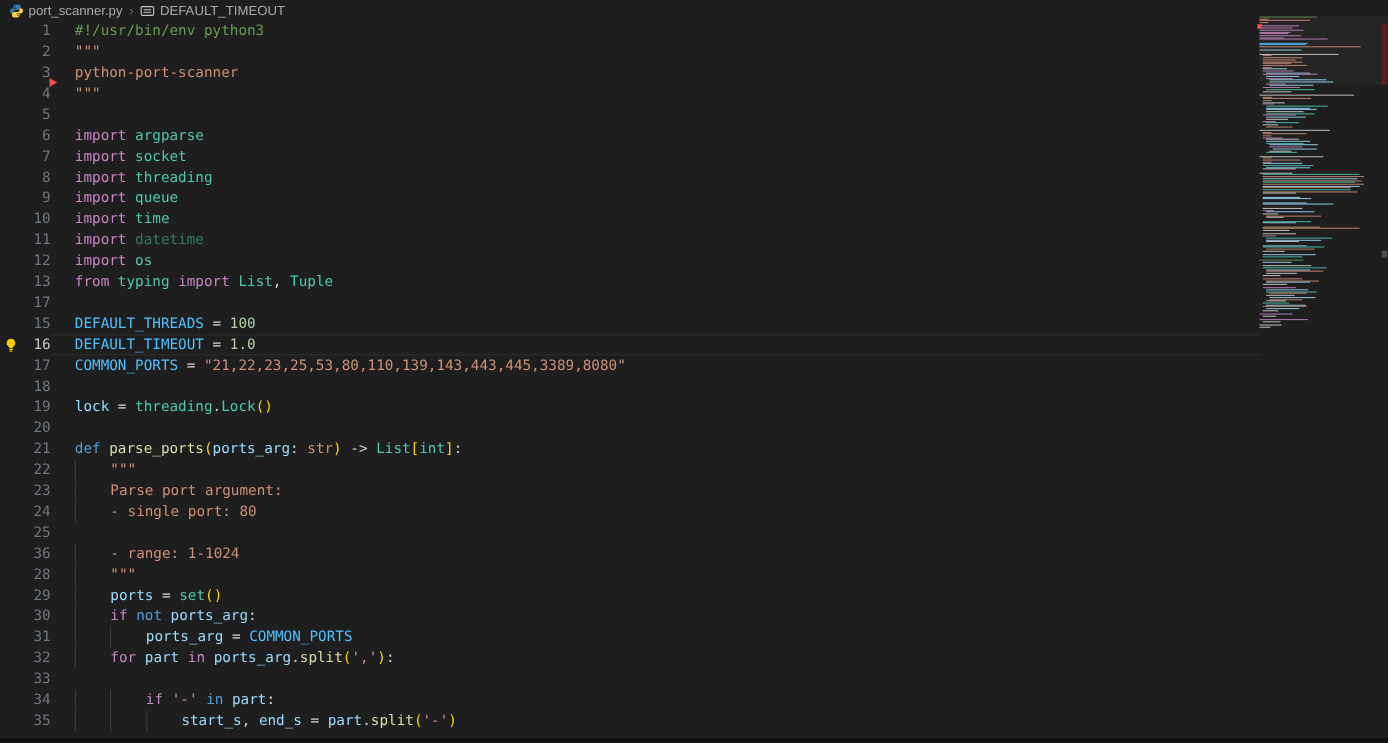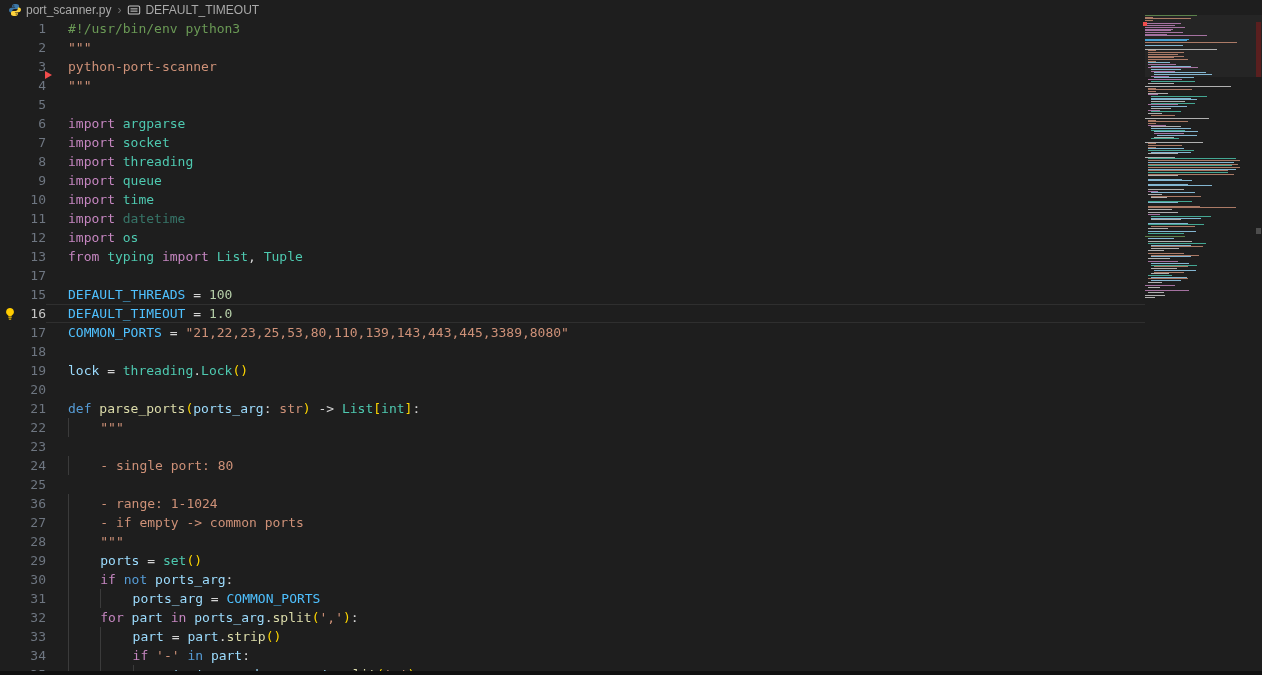--- a/index.html
+++ b/index.html
@@ -86,31 +86,30 @@
       <div class="cl"><div class="gut"><div class="glyph"></div><div class="lnum">13</div><div class="ldeco"></div></div><div class="code"><span class="tk-k">from</span><span class="tk-w"> </span><span class="tk-t">typing</span><span class="tk-w"> </span><span class="tk-k">import</span><span class="tk-w"> </span><span class="tk-t">List</span><span class="tk-w">, </span><span class="tk-t">Tuple</span></div></div>
       <div class="cl"><div class="gut"><div class="glyph"></div><div class="lnum">17</div><div class="ldeco"></div></div><div class="code"></div></div>
       <div class="cl"><div class="gut"><div class="glyph"></div><div class="lnum">15</div><div class="ldeco"></div></div><div class="code"><span class="tk-C">DEFAULT_THREADS</span><span class="tk-w"> = </span><span class="tk-n">100</span></div></div>
       <div class="cl"><div class="gut"><div class="glyph"></div><div class="lnum act">16</div><div class="ldeco"></div></div><div class="code"><span class="tk-C">DEFAULT_TIMEOUT</span><span class="tk-w"> = </span><span class="tk-n">1.0</span></div><div class="hl"></div></div>
       <div class="cl"><div class="gut"><div class="glyph"></div><div class="lnum">17</div><div class="ldeco"></div></div><div class="code"><span class="tk-C">COMMON_PORTS</span><span class="tk-w"> = </span><span class="tk-s">"21,22,23,25,53,80,110,139,143,443,445,3389,8080"</span></div></div>
       <div class="cl"><div class="gut"><div class="glyph"></div><div class="lnum">18</div><div class="ldeco"></div></div><div class="code"></div></div>
       <div class="cl"><div class="gut"><div class="glyph"></div><div class="lnum">19</div><div class="ldeco"></div></div><div class="code"><span class="tk-v">lock</span><span class="tk-w"> = </span><span class="tk-t">threading</span><span class="tk-w">.</span><span class="tk-t">Lock</span><span class="tk-b">()</span></div></div>
       <div class="cl"><div class="gut"><div class="glyph"></div><div class="lnum">20</div><div class="ldeco"></div></div><div class="code"></div></div>
       <div class="cl"><div class="gut"><div class="glyph"></div><div class="lnum">21</div><div class="ldeco"></div></div><div class="code"><span class="tk-K">def</span><span class="tk-w"> </span><span class="tk-f">parse_ports</span><span class="tk-b">(</span><span class="tk-v">ports_arg</span><span class="tk-w">: </span><span class="tk-s">str</span><span class="tk-b">)</span><span class="tk-w"> -&gt; </span><span class="tk-t">List</span><span class="tk-b">[</span><span class="tk-t">int</span><span class="tk-b">]</span><span class="tk-w">:</span></div></div>
       <div class="cl"><div class="gut"><div class="glyph"></div><div class="lnum">22</div><div class="ldeco"></div></div><div class="code"><span class="ind"></span><span class="tk-s">"""</span></div></div>
-      <div class="cl"><div class="gut"><div class="glyph"></div><div class="lnum">23</div><div class="ldeco"></div></div></div>
+      <div class="cl"><div class="gut"><div class="glyph"></div><div class="lnum">23</div><div class="ldeco"></div></div><div class="code"><span class="ind"></span><span class="tk-s">Parse port argument:</span></div></div>
       <div class="cl"><div class="gut"><div class="glyph"></div><div class="lnum">24</div><div class="ldeco"></div></div><div class="code"><span class="ind"></span><span class="tk-s">- single port: 80</span></div></div>
       <div class="cl"><div class="gut"><div class="glyph"></div><div class="lnum">25</div><div class="ldeco"></div></div></div>
       <div class="cl"><div class="gut"><div class="glyph"></div><div class="lnum">36</div><div class="ldeco"></div></div><div class="code"><span class="ind"></span><span class="tk-s">- range: 1-1024</span></div></div>
-      <div class="cl"><div class="gut"><div class="glyph"></div><div class="lnum">27</div><div class="ldeco"></div></div><div class="code"><span class="ind"></span><span class="tk-s">- if empty -&gt; common ports</span></div></div>
       <div class="cl"><div class="gut"><div class="glyph"></div><div class="lnum">28</div><div class="ldeco"></div></div><div class="code"><span class="ind"></span><span class="tk-s">"""</span></div></div>
       <div class="cl"><div class="gut"><div class="glyph"></div><div class="lnum">29</div><div class="ldeco"></div></div><div class="code"><span class="ind"></span><span class="tk-v">ports</span><span class="tk-w"> = </span><span class="tk-t">set</span><span class="tk-b">()</span></div></div>
       <div class="cl"><div class="gut"><div class="glyph"></div><div class="lnum">30</div><div class="ldeco"></div></div><div class="code"><span class="ind"></span><span class="tk-k">if</span><span class="tk-w"> </span><span class="tk-K">not</span><span class="tk-w"> </span><span class="tk-v">ports_arg</span><span class="tk-w">:</span></div></div>
       <div class="cl"><div class="gut"><div class="glyph"></div><div class="lnum">31</div><div class="ldeco"></div></div><div class="code"><span class="ind"></span><span class="ind"></span><span class="tk-v">ports_arg</span><span class="tk-w"> = </span><span class="tk-C">COMMON_PORTS</span></div></div>
       <div class="cl"><div class="gut"><div class="glyph"></div><div class="lnum">32</div><div class="ldeco"></div></div><div class="code"><span class="ind"></span><span class="tk-k">for</span><span class="tk-w"> </span><span class="tk-v">part</span><span class="tk-w"> </span><span class="tk-k">in</span><span class="tk-w"> </span><span class="tk-v">ports_arg</span><span class="tk-w">.</span><span class="tk-f">split</span><span class="tk-b">(</span><span class="tk-s">','</span><span class="tk-b">)</span><span class="tk-w">:</span></div></div>
-      <div class="cl"><div class="gut"><div class="glyph"></div><div class="lnum">33</div><div class="ldeco"></div></div><div class="code"><span class="ind"></span><span class="ind"></span><span class="tk-v">part</span><span class="tk-w"> = </span><span class="tk-v">part</span><span class="tk-w">.</span><span class="tk-f">strip</span><span class="tk-b">()</span></div></div>
+      <div class="cl"><div class="gut"><div class="glyph"></div><div class="lnum">33</div><div class="ldeco"></div></div></div>
       <div class="cl"><div class="gut"><div class="glyph"></div><div class="lnum">34</div><div class="ldeco"></div></div><div class="code"><span class="ind"></span><span class="ind"></span><span class="tk-k">if</span><span class="tk-w"> </span><span class="tk-s">'-'</span><span class="tk-w"> </span><span class="tk-K">in</span><span class="tk-w"> </span><span class="tk-v">part</span><span class="tk-w">:</span></div></div>
       <div class="cl"><div class="gut"><div class="glyph"></div><div class="lnum">35</div><div class="ldeco"></div></div><div class="code"><span class="ind"></span><span class="ind"></span><span class="ind"></span><span class="tk-v">start_s</span><span class="tk-w">, </span><span class="tk-v">end_s</span><span class="tk-w"> = </span><span class="tk-v">part</span><span class="tk-w">.</span><span class="tk-f">split</span><span class="tk-b">(</span><span class="tk-s">'-'</span><span class="tk-b">)</span></div></div>
     </div>
 
   <div class="err-arrow"></div>
 
   <div class="bulb">
     <svg viewBox="0 0 16 16" width="14" height="14">
       <path fill="#ffcc00" d="M8 1.2a4.4 4.4 0 0 0-2.4 8.1c.3.2.6.6.6 1v.5h3.6v-.5c0-.4.3-.8.6-1A4.4 4.4 0 0 0 8 1.2z"></path>
       <rect x="6" y="11.6" width="4" height="1.2" rx=".5" fill="#ffcc00"></rect>

